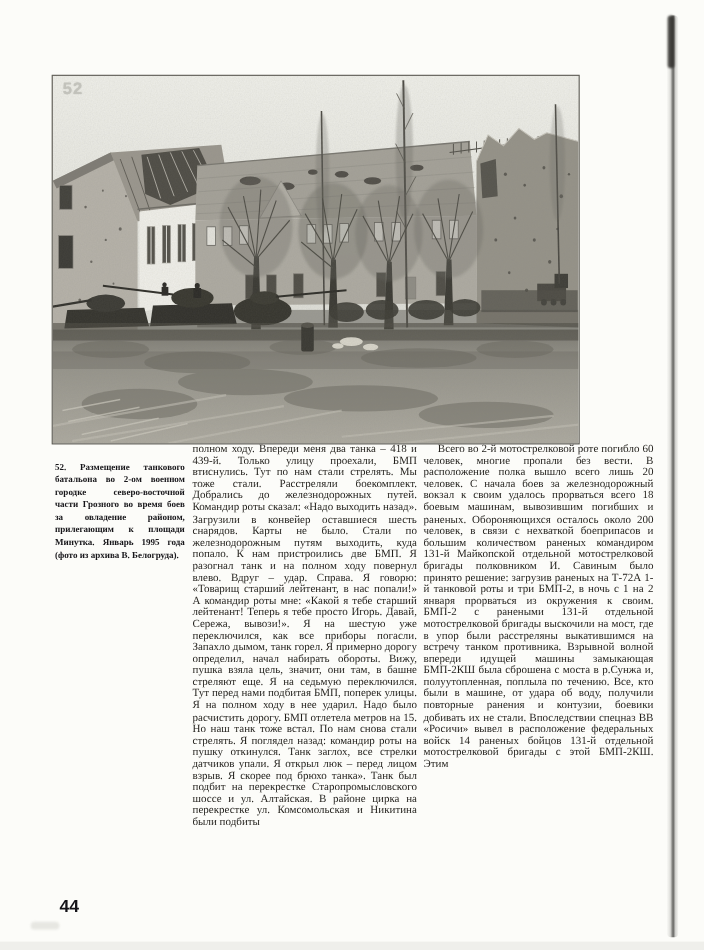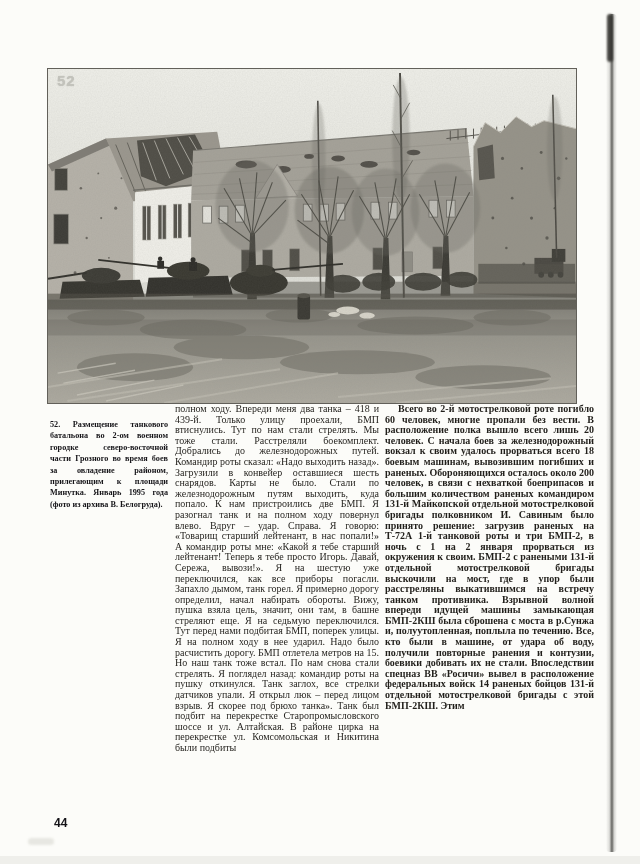--- a/index.html
+++ b/index.html
@@ -5,21 +5,21 @@
   html,body { margin:0; padding:0; }
   body {
     width:640px; height:864px; position:relative;
     background:#fcfcf9; overflow:hidden;
     font-family:"Liberation Serif", serif;
   }
   .scan-page { position:absolute; inset:0; background:#fcfcf9; }
 
   
   .photo {
-    position:absolute; left:47px; top:68px; width:530px; height:336px;
+    position:absolute; left:47px; top:68px; width:480px; height:336px;
     border:1px solid #62605a; box-sizing:border-box; background:#cfcfc8;
     overflow:hidden;
   }
   .photo svg { display:block; width:100%; height:100%; }
   .photo-stamp {
     position:absolute; top:3px; left:9px;
     font-family:"Liberation Sans", sans-serif; font-weight:bold;
     font-size:15px; letter-spacing:1px;
     color:rgba(196,196,189,0.85);
     text-shadow:0 0 1px rgba(140,140,134,0.6);
@@ -33,29 +33,29 @@
     text-align:justify;
   }
 
   
   .body-col {
     position:absolute; top:404px;
     font-size:10px; line-height:10.6px; color:#211f1b;
     text-align:justify;
   }
   .body-col p { margin:0; }
-  .body-col p.indent { text-indent:13px;font-weight:bold; }
+  .body-col p.indent { text-indent:13px; }
   #col-left  { left:175px; width:204px; }
   #col-right { left:385px; width:209px; }
 
   
   .page-number {
     position:absolute; left:54px; top:816px;
     font-family:"Liberation Sans", sans-serif; font-weight:bold;
-    font-size:12px; color:#141318;
+    font-size:16px; color:#141318;
   }
 
   
   .edge-shadow {
     position:absolute; left:606px; top:14px; width:11px; height:838px;
     background:linear-gradient(to right,
       rgba(90,90,86,0) 0%, rgba(70,70,66,0.16) 30%,
       rgba(40,40,37,0.72) 54%, rgba(110,110,106,0.28) 74%,
       rgba(110,110,106,0) 100%);
     filter:blur(0.4px); border-radius:4px;

